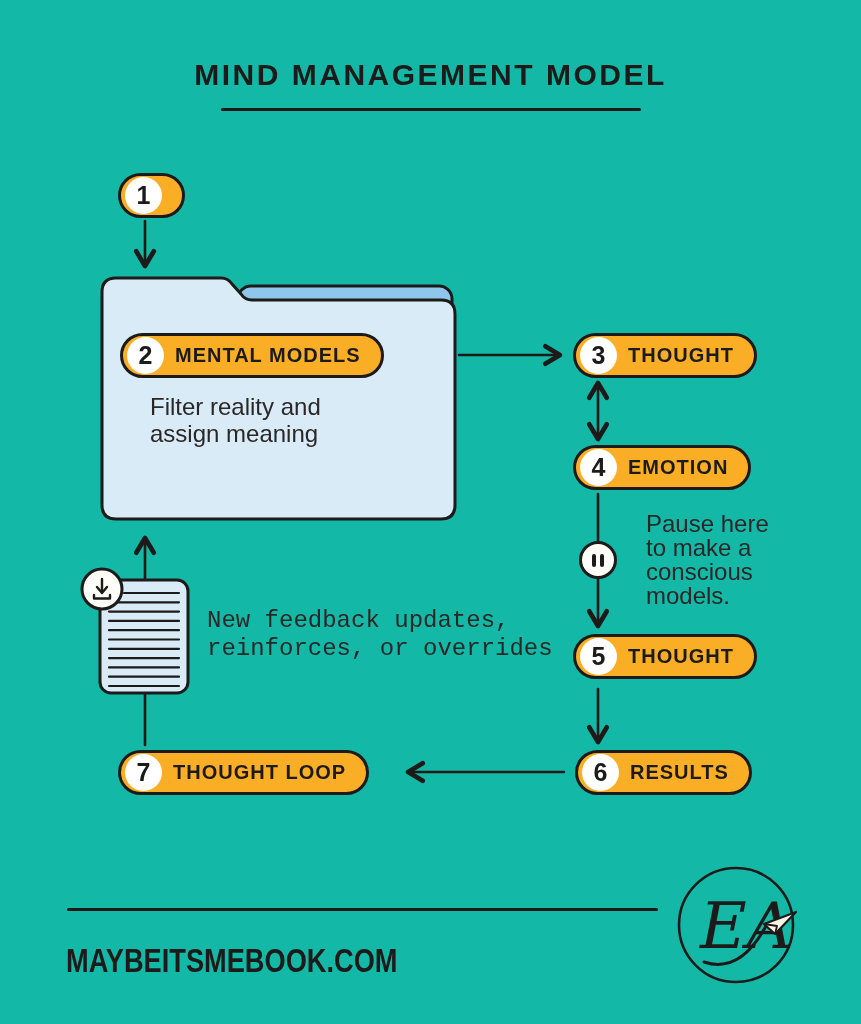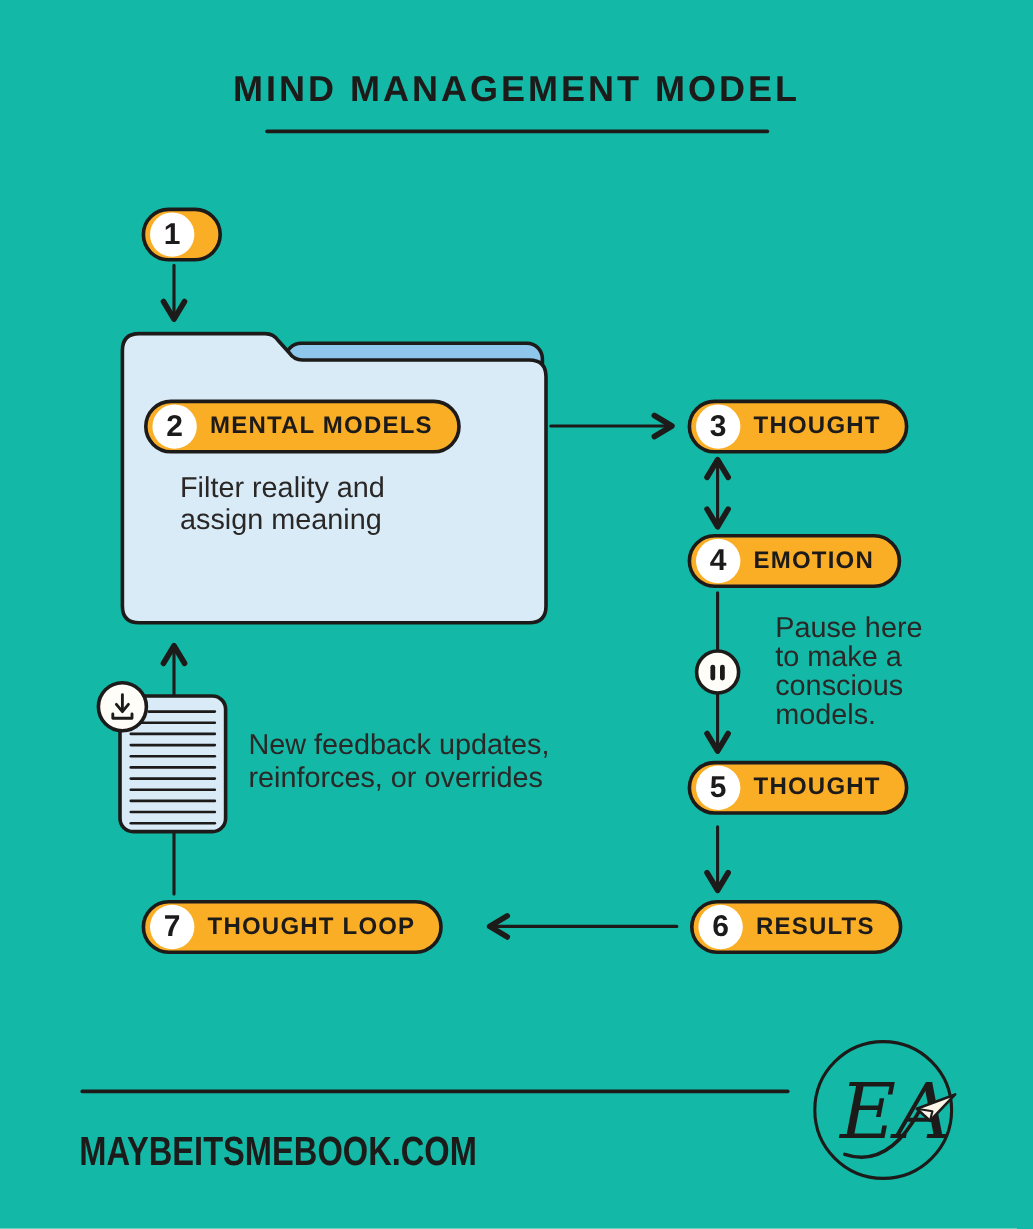--- a/index.html
+++ b/index.html
@@ -32,21 +32,21 @@
   }
   .pill .lbl {
     font-weight:bold; font-size:20px; letter-spacing:1px; color:#1d1a1a; white-space:nowrap;
   }
 
   
   .note { position:absolute; font-size:24px; color:#2a2727; }
   .note span { display:block; }
   .note-folder span { line-height:27px; }
   .note-pause span { line-height:24px; }
-  .note-feedback span { line-height:28px; }
+  .note-feedback span { line-height:28px;font-family:Liberation Mono, monospace; }
 
   
   .pause-circle {
     position:absolute; left:579px; top:541px; width:38px; height:38px;
     box-sizing:border-box; border:3px solid #1d1a1a; border-radius:50%;
     background:#FFFDF8; display:flex; align-items:center; justify-content:center; gap:4px;
   }
   .pause-circle i { width:4px; height:13px; background:#1d1a1a; border-radius:2px; }
 
   

